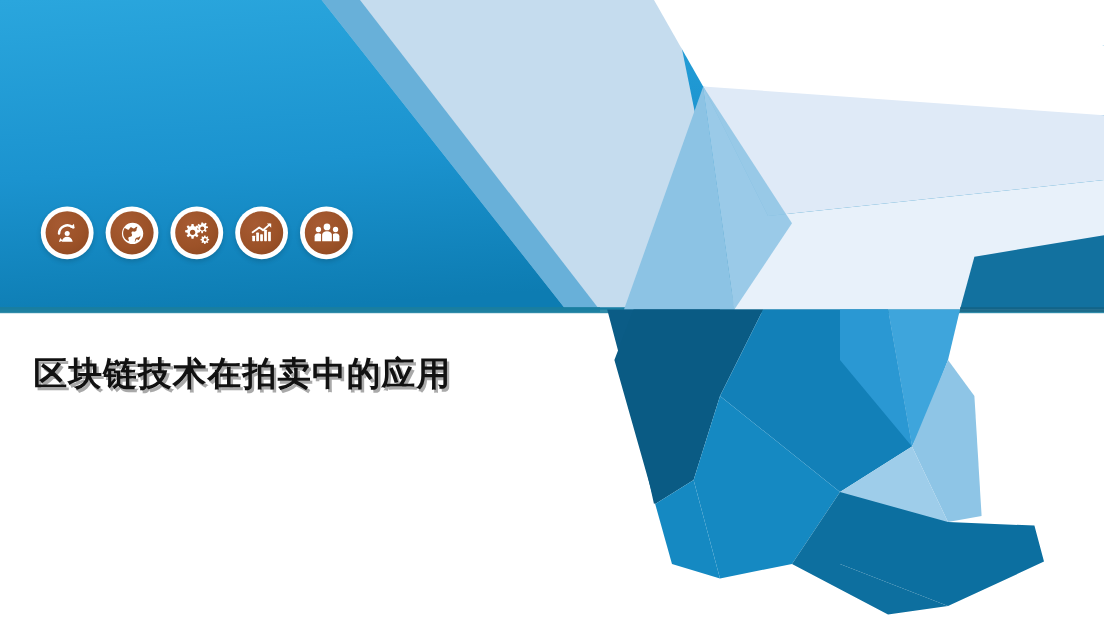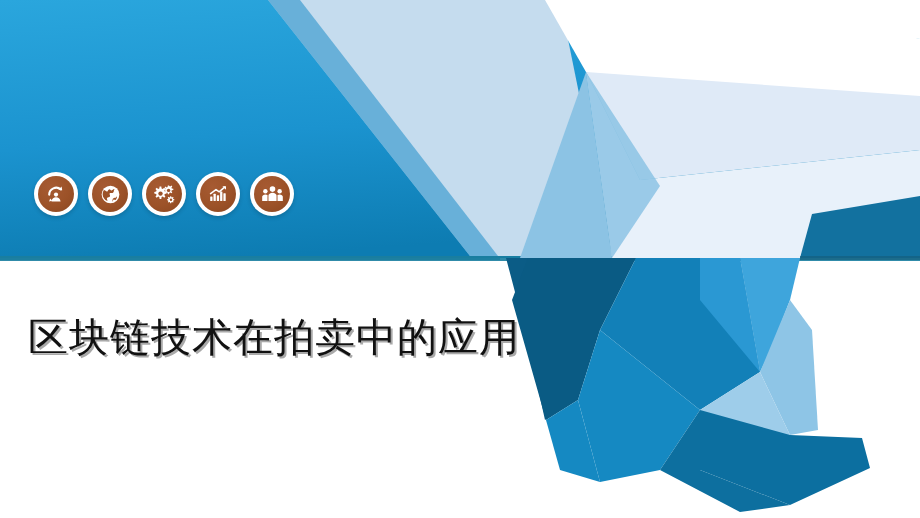--- a/index.html
+++ b/index.html
@@ -69,27 +69,26 @@
     align-items: center;
     justify-content: center;
   }
   .icon-inner svg { display: block; }
 
   
   #main-title {
     position: absolute;
     left: 28px;
     top: 293px;
-    font-size: 40px;
-    font-weight: normal;
+    font-size: 28px;
+    font-weight: bold;
     color: #111111;
     letter-spacing: 1px;
     white-space: nowrap;
     text-shadow: 2px 2px 0 rgba(140,140,140,0.75);
-    margin-top: 17px;
   }
 </style>
 </head>
 <body>
 
 <div id="slide">
 
   <svg id="bg-art" viewBox="0 0 920 518" preserveAspectRatio="none">
     <defs>
       <linearGradient id="bandGrad" x1="0" y1="0" x2="0.25" y2="1">

